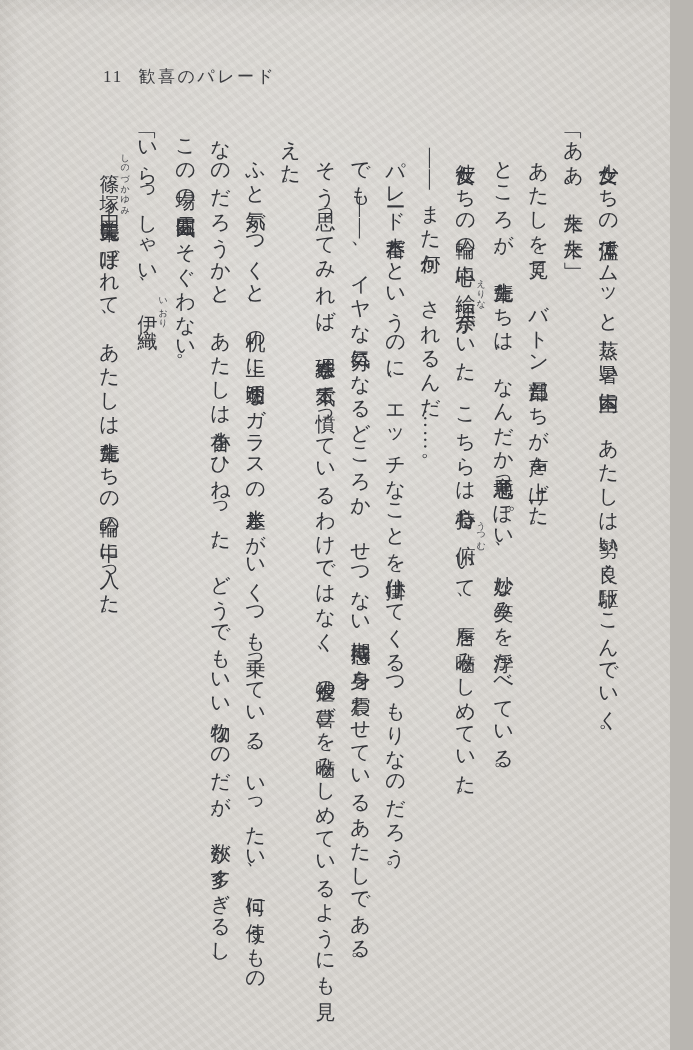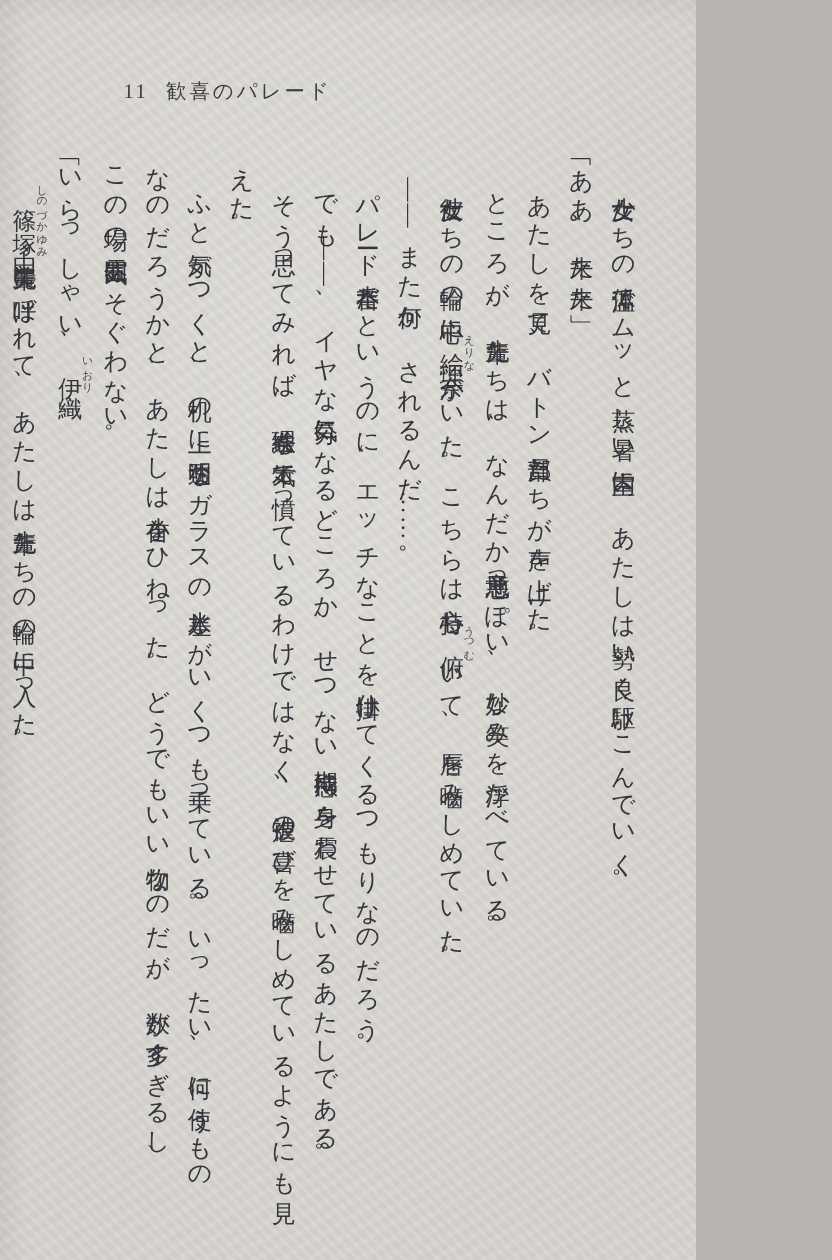--- a/index.html
+++ b/index.html
@@ -2,21 +2,21 @@
 <html lang="ja"><head>
 <meta charset="utf-8">
 <style>
   html, body {
     margin: 0;
     padding: 0;
     background: #b9b6b1;
   }
   .page {
     position: relative;
-    width: 580px;
+    width: 670px;
     height: 1050px;
     overflow: hidden;
     background:
       radial-gradient(ellipse at 45% 35%, rgba(255,255,255,0.20), rgba(255,255,255,0) 75%),
       linear-gradient(to right, rgba(120,115,108,0.10), rgba(120,115,108,0) 22px),
       linear-gradient(to bottom, rgba(120,115,108,0.08), rgba(120,115,108,0) 18px),
       #d7d4cf;
     font-family: "Liberation Serif", "DejaVu Serif", serif;
   }
   

